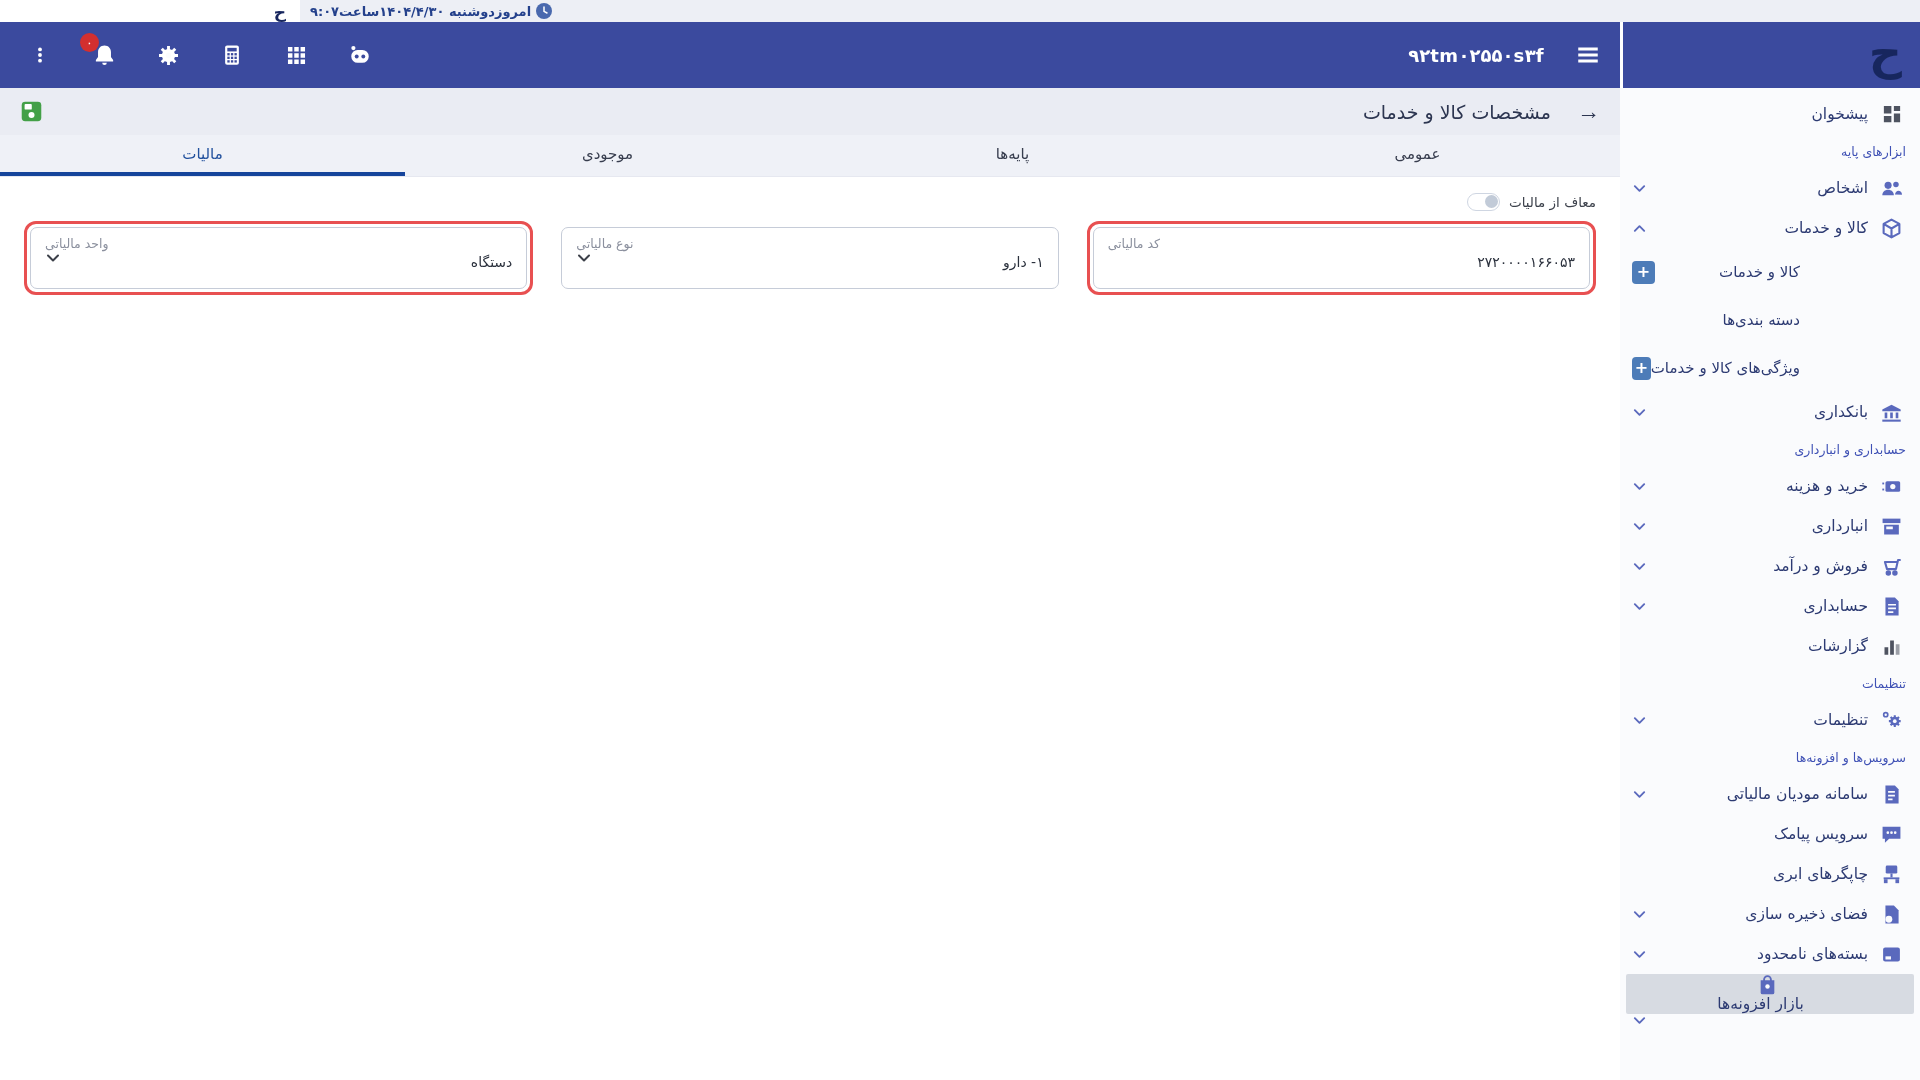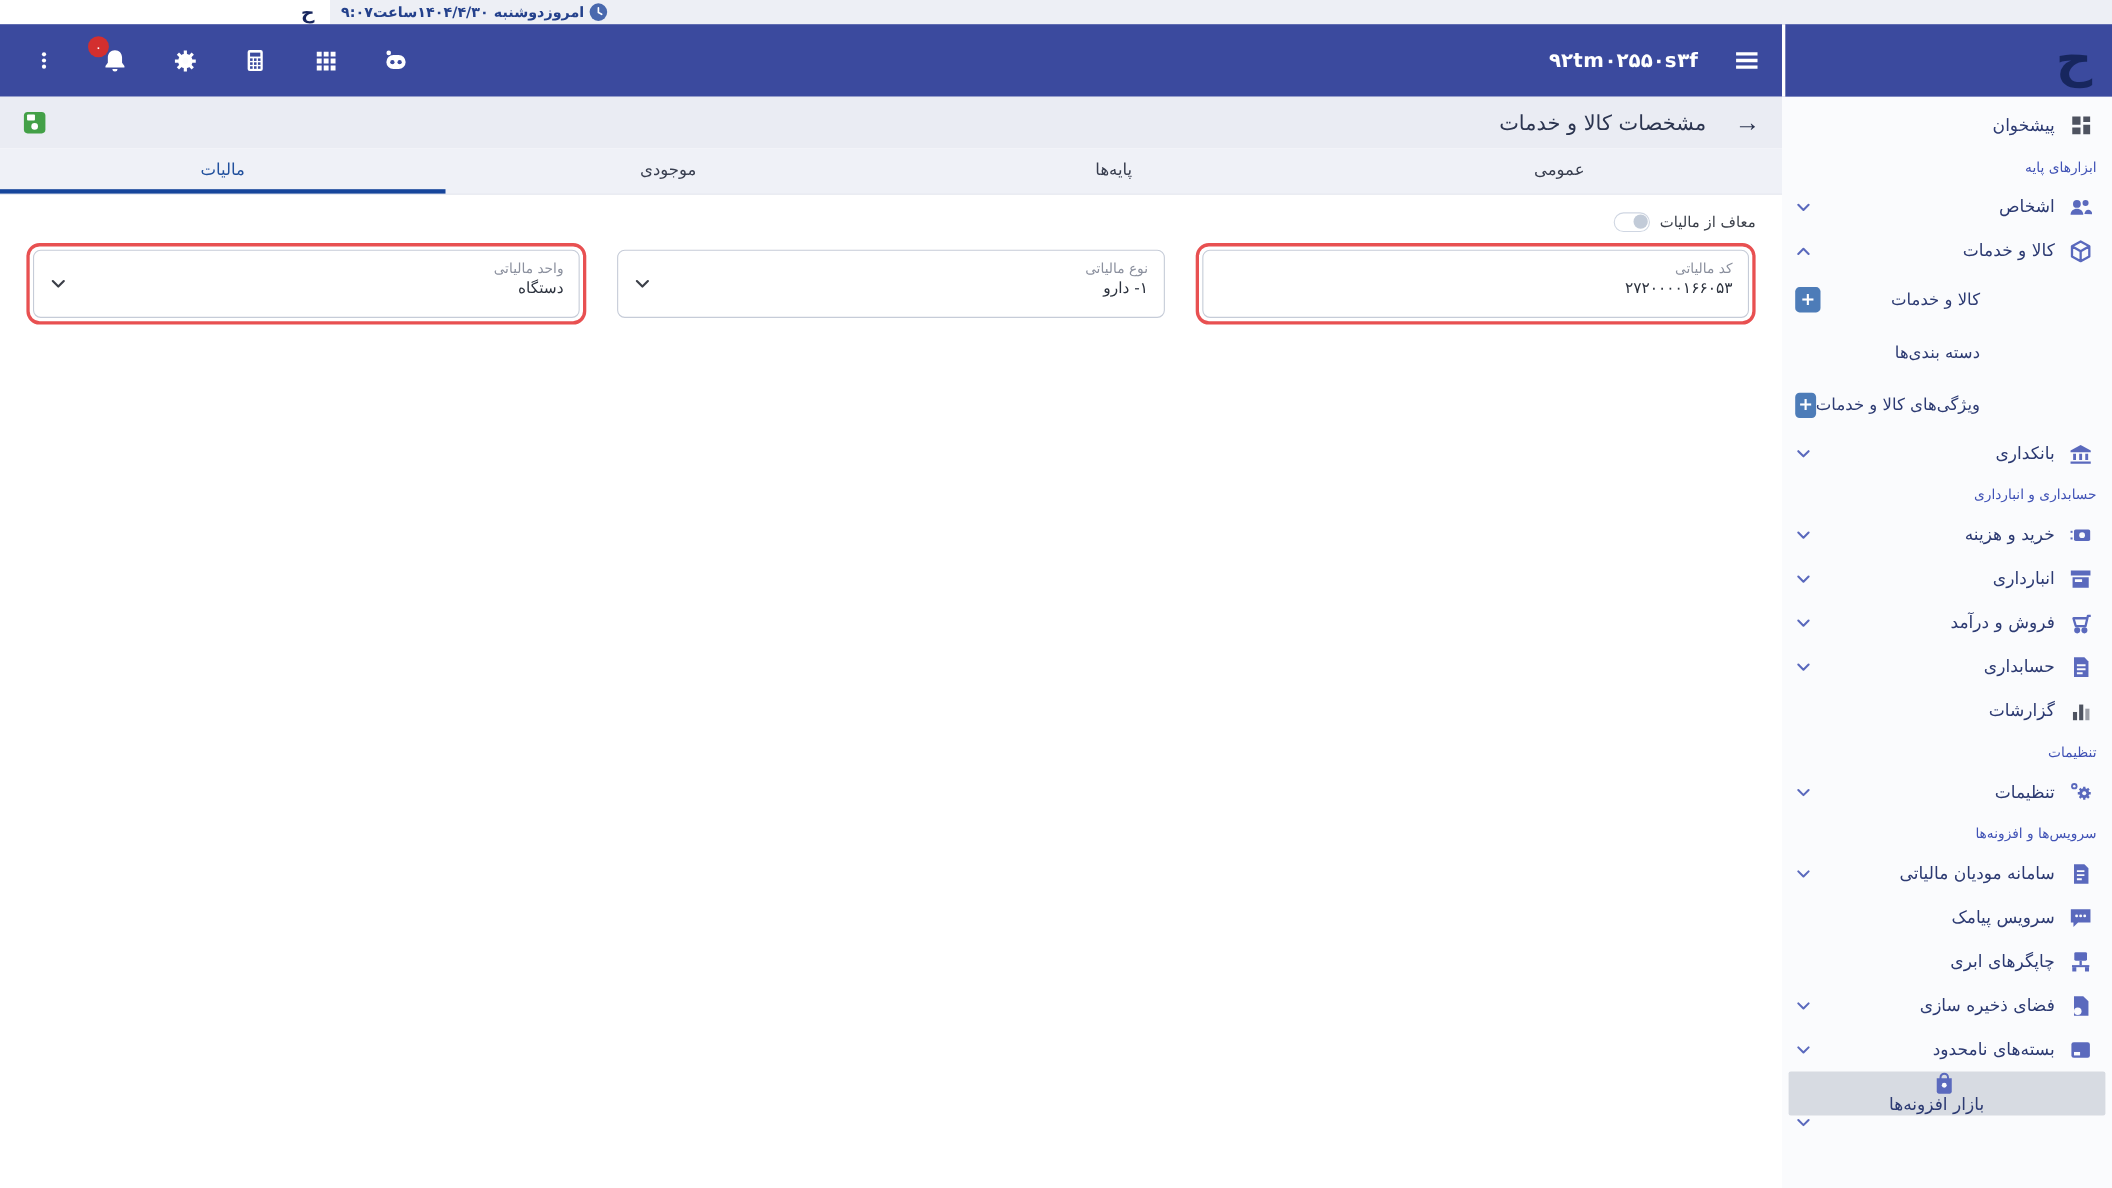--- a/index.html
+++ b/index.html
@@ -87,21 +87,21 @@
   .toggle-row{display:flex;align-items:center;justify-content:flex-start;gap:9px;padding-left:6px;margin-bottom:10px;}
   .toggle-label{font-size:13.5px;color:#3c414b;}
   .switch{position:relative;width:33px;height:18px;border-radius:18px;background:#fff;border:1.5px solid #cfd6e2;cursor:pointer;flex-shrink:0;}
   .switch .knob{position:absolute;top:1px;right:1px;width:13px;height:13px;border-radius:50%;background:#c2cbd8;}
 
   .fields-row{display:flex;gap:22px;align-items:flex-start;}
   .field-wrap{flex:1;border:3px solid transparent;border-radius:12px;padding:3px;}
   .field-wrap.flagged{border-color:var(--red);}
   .field{position:relative;background:#fff;border:1px solid var(--field-border);border-radius:7px;
     height:62px;padding:8px 14px 6px;cursor:pointer;}
-  .field .f-label{display:block;font-size:12.5px;color:var(--field-label);text-align:right;}
+  .field .f-label{display:block;font-size:12.5px;color:var(--field-label);text-align:left;}
   .field .f-value{display:block;font-size:14px;color:var(--field-value);text-align:right;margin-top:3px;}
   .field .f-chev{position:absolute;left:14px;top:50%;transform:translateY(-50%);width:16px;height:16px;color:#3c4049;}
 
   svg{display:block;}
 </style>
 </head>
 <body>
 
 <svg width="0" height="0" style="position:absolute" aria-hidden="true">
   <defs>

